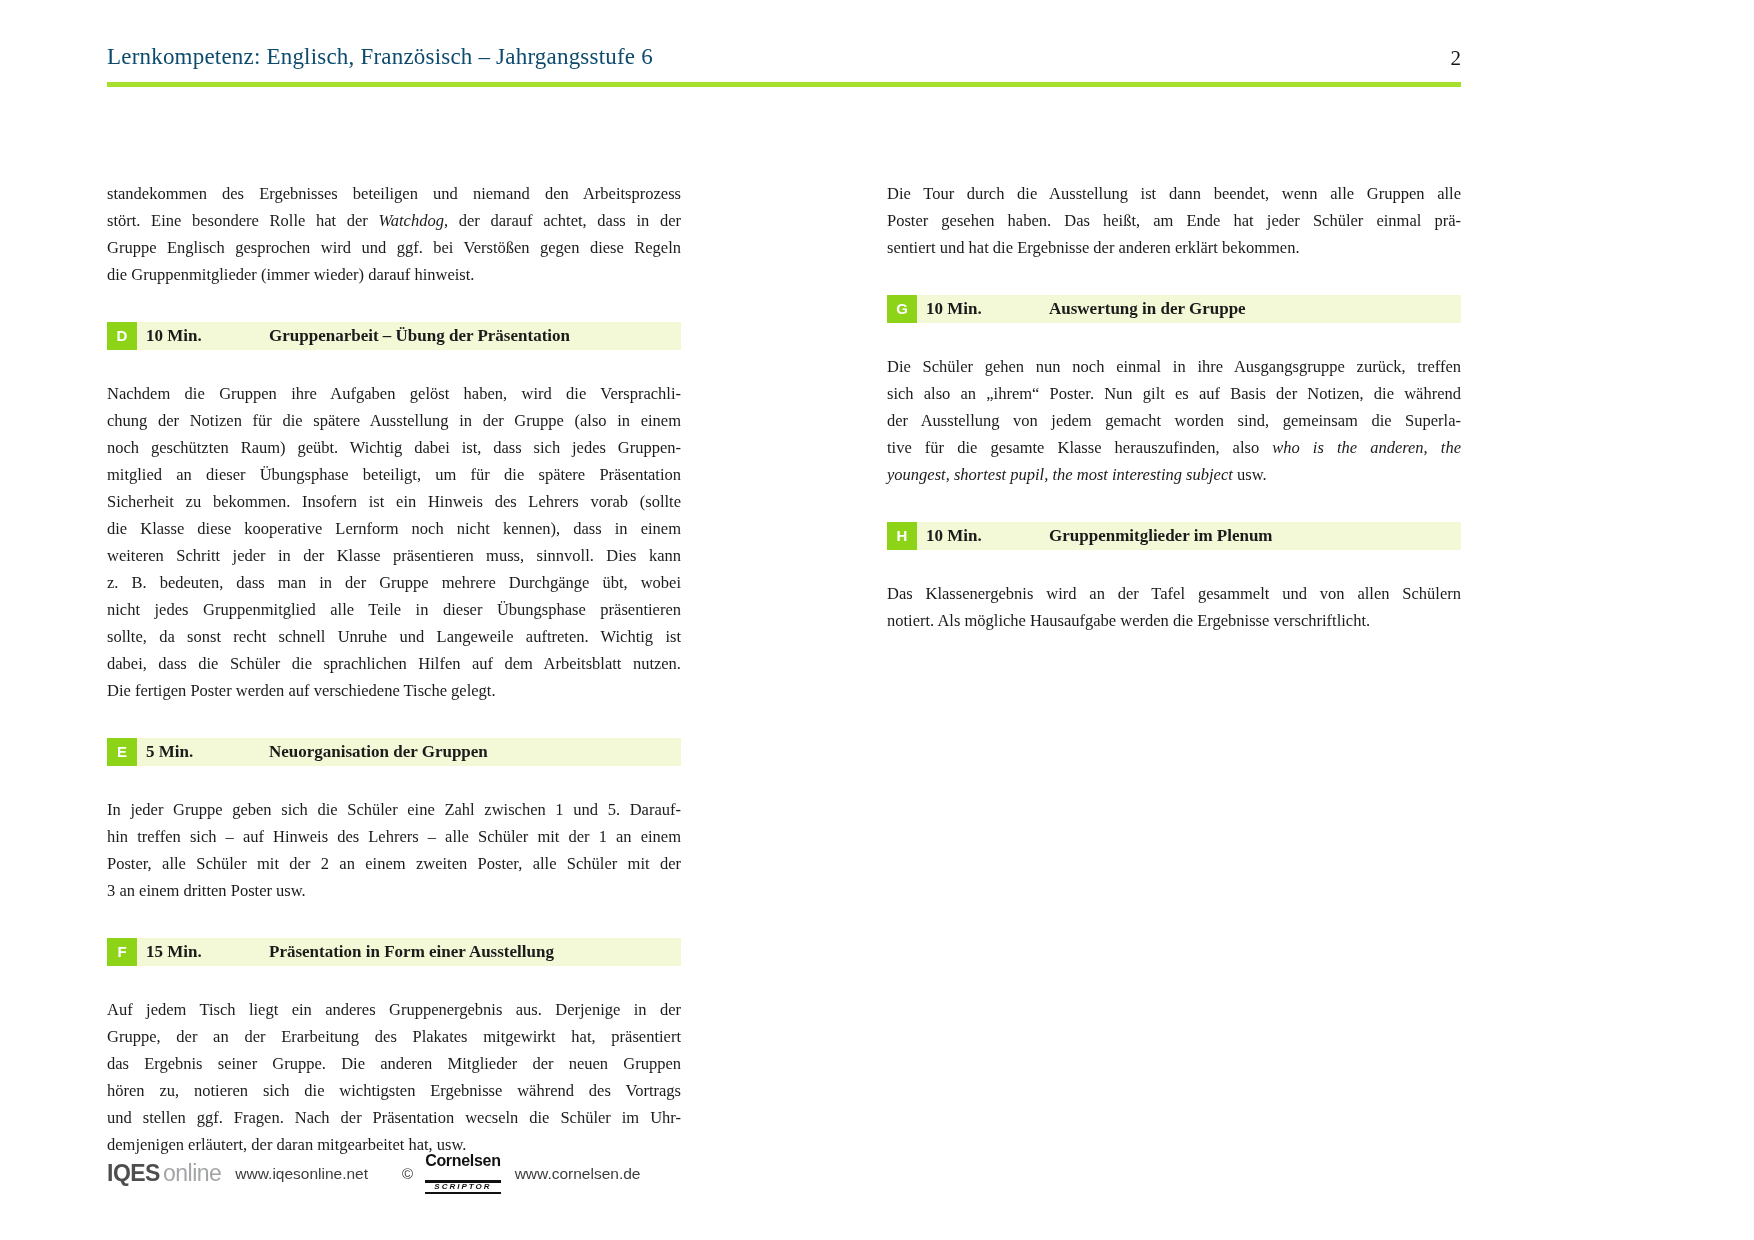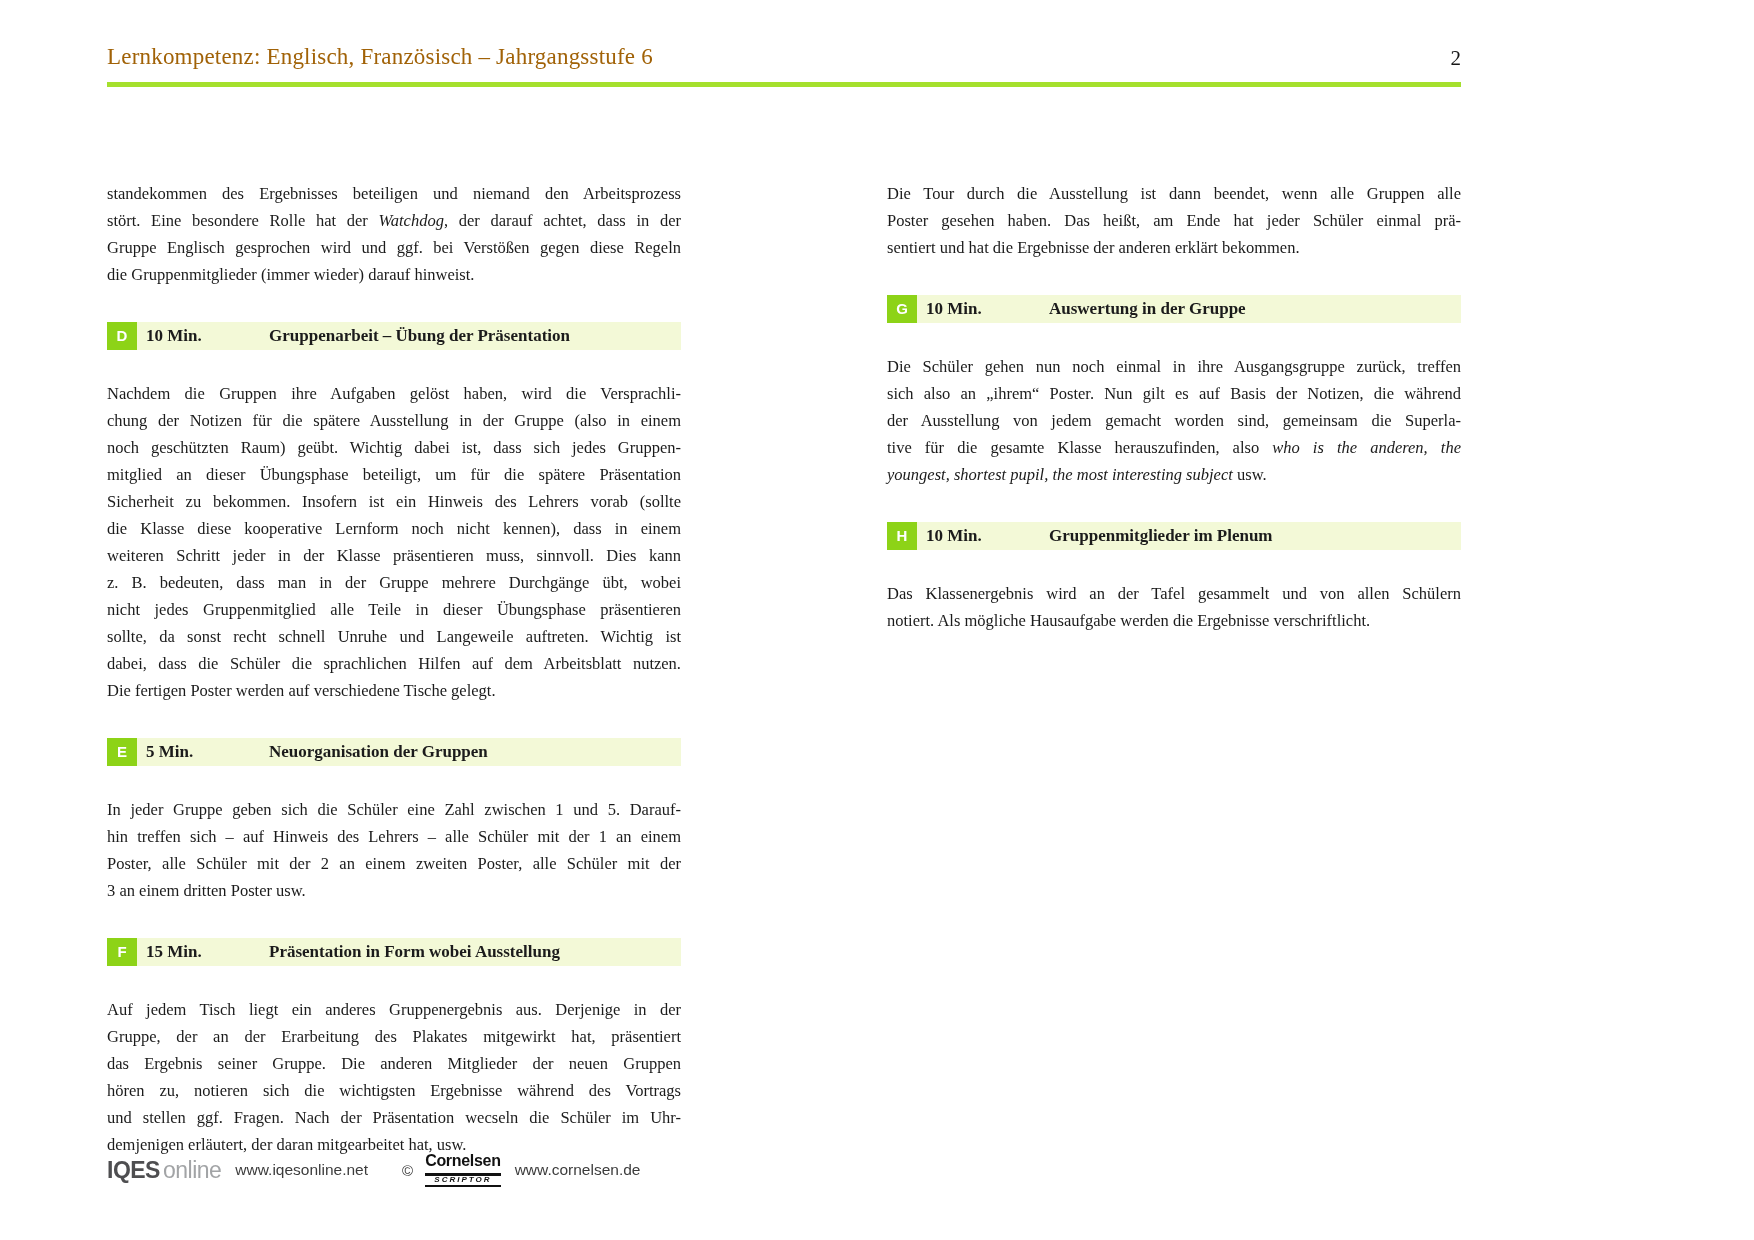--- a/index.html
+++ b/index.html
@@ -3,21 +3,21 @@
 <meta charset="utf-8">
 <style>
   html,body{margin:0;padding:0;}
   body{
     width:1754px;height:1240px;position:relative;background:#ffffff;
     font-family:"Liberation Serif","DejaVu Serif",serif;color:#1b1b1b;
     overflow:hidden;
   }
   
   .page-header{position:absolute;left:107px;top:44px;right:293px;}
-  .page-title{font-size:23px;letter-spacing:0.2px;color:#a16207;}
+  .page-title{font-size:23px;letter-spacing:0.2px;color:#0c4a6e;}
   .page-number{position:absolute;right:293px;top:46px;font-size:21px;color:#161616;}
   .header-rule{
     position:absolute;left:107px;top:82px;width:1354px;height:5px;
     background:var(--rule-green,#a5e02d);
   }
   
   .columns{position:absolute;left:107px;top:180px;display:flex;gap:206px;}
   .col{width:574px;}
   .para{font-size:16.5px;line-height:27px;margin:0 0 30px 0;}
   .para .ln{text-align:justify;text-align-last:justify;white-space:nowrap;}
@@ -42,21 +42,21 @@
     font-family:"Liberation Sans",sans-serif;color:#3c3c3c;
   }
   .iqes-logo{font-size:23px;letter-spacing:-0.5px;white-space:nowrap;}
   .iqes-bold{font-weight:bold;color:#4e4e50;}
   .iqes-light{color:#a2a4a6;margin-left:3px;}
   .footer-url{font-size:15.5px;color:#3c3c3c;margin-left:14px;}
   .copyright{font-size:15px;margin-left:34px;}
   .cornelsen-logo{display:inline-block;text-align:center;color:#111;margin-left:12px;line-height:1;}
   .cornelsen-name{
     display:block;font-weight:bold;font-size:16px;letter-spacing:-0.3px;
-    border-bottom:3px solid #111;padding-bottom:4px;
+    border-bottom:3px solid #111;padding-bottom:11px;
   }
   .cornelsen-sub{
     display:block;font-weight:bold;font-style:italic;font-size:8px;
     letter-spacing:2px;border-bottom:2px solid #111;padding:0 5px 1px 5px;
   }
 </style>
 </head>
 <body>
 
 <div class="page-header">
@@ -103,21 +103,21 @@
     <div class="para">
         <div class="ln">In jeder Gruppe geben sich die Schüler eine Zahl zwischen 1 und 5. Darauf-</div>
         <div class="ln">hin treffen sich – auf Hinweis des Lehrers – alle Schüler mit der 1 an einem</div>
         <div class="ln">Poster, alle Schüler mit der 2 an einem zweiten Poster, alle Schüler mit der</div>
         <div class="ln">3 an einem dritten Poster usw.</div>
       </div>
 
     <div class="band">
       <span class="badge">F</span>
       <span class="duration">15 Min.</span>
-      <span class="band-title">Präsentation in Form wobei Ausstellung</span>
+      <span class="band-title">Präsentation in Form einer Ausstellung</span>
     </div>
     <div class="para">
         <div class="ln">Auf jedem Tisch liegt ein anderes Gruppenergebnis aus. Derjenige in der</div>
         <div class="ln">Gruppe, der an der Erarbeitung des Plakates mitgewirkt hat, präsentiert</div>
         <div class="ln">das Ergebnis seiner Gruppe. Die anderen Mitglieder der neuen Gruppen</div>
         <div class="ln">hören zu, notieren sich die wichtigsten Ergebnisse während des Vortrags</div>
         <div class="ln">und stellen ggf. Fragen. Nach der Präsentation wecseln die Schüler im Uhr-</div>
         <div class="ln">demjenigen erläutert, der daran mitgearbeitet hat, usw.</div>
       </div>
   </div>

